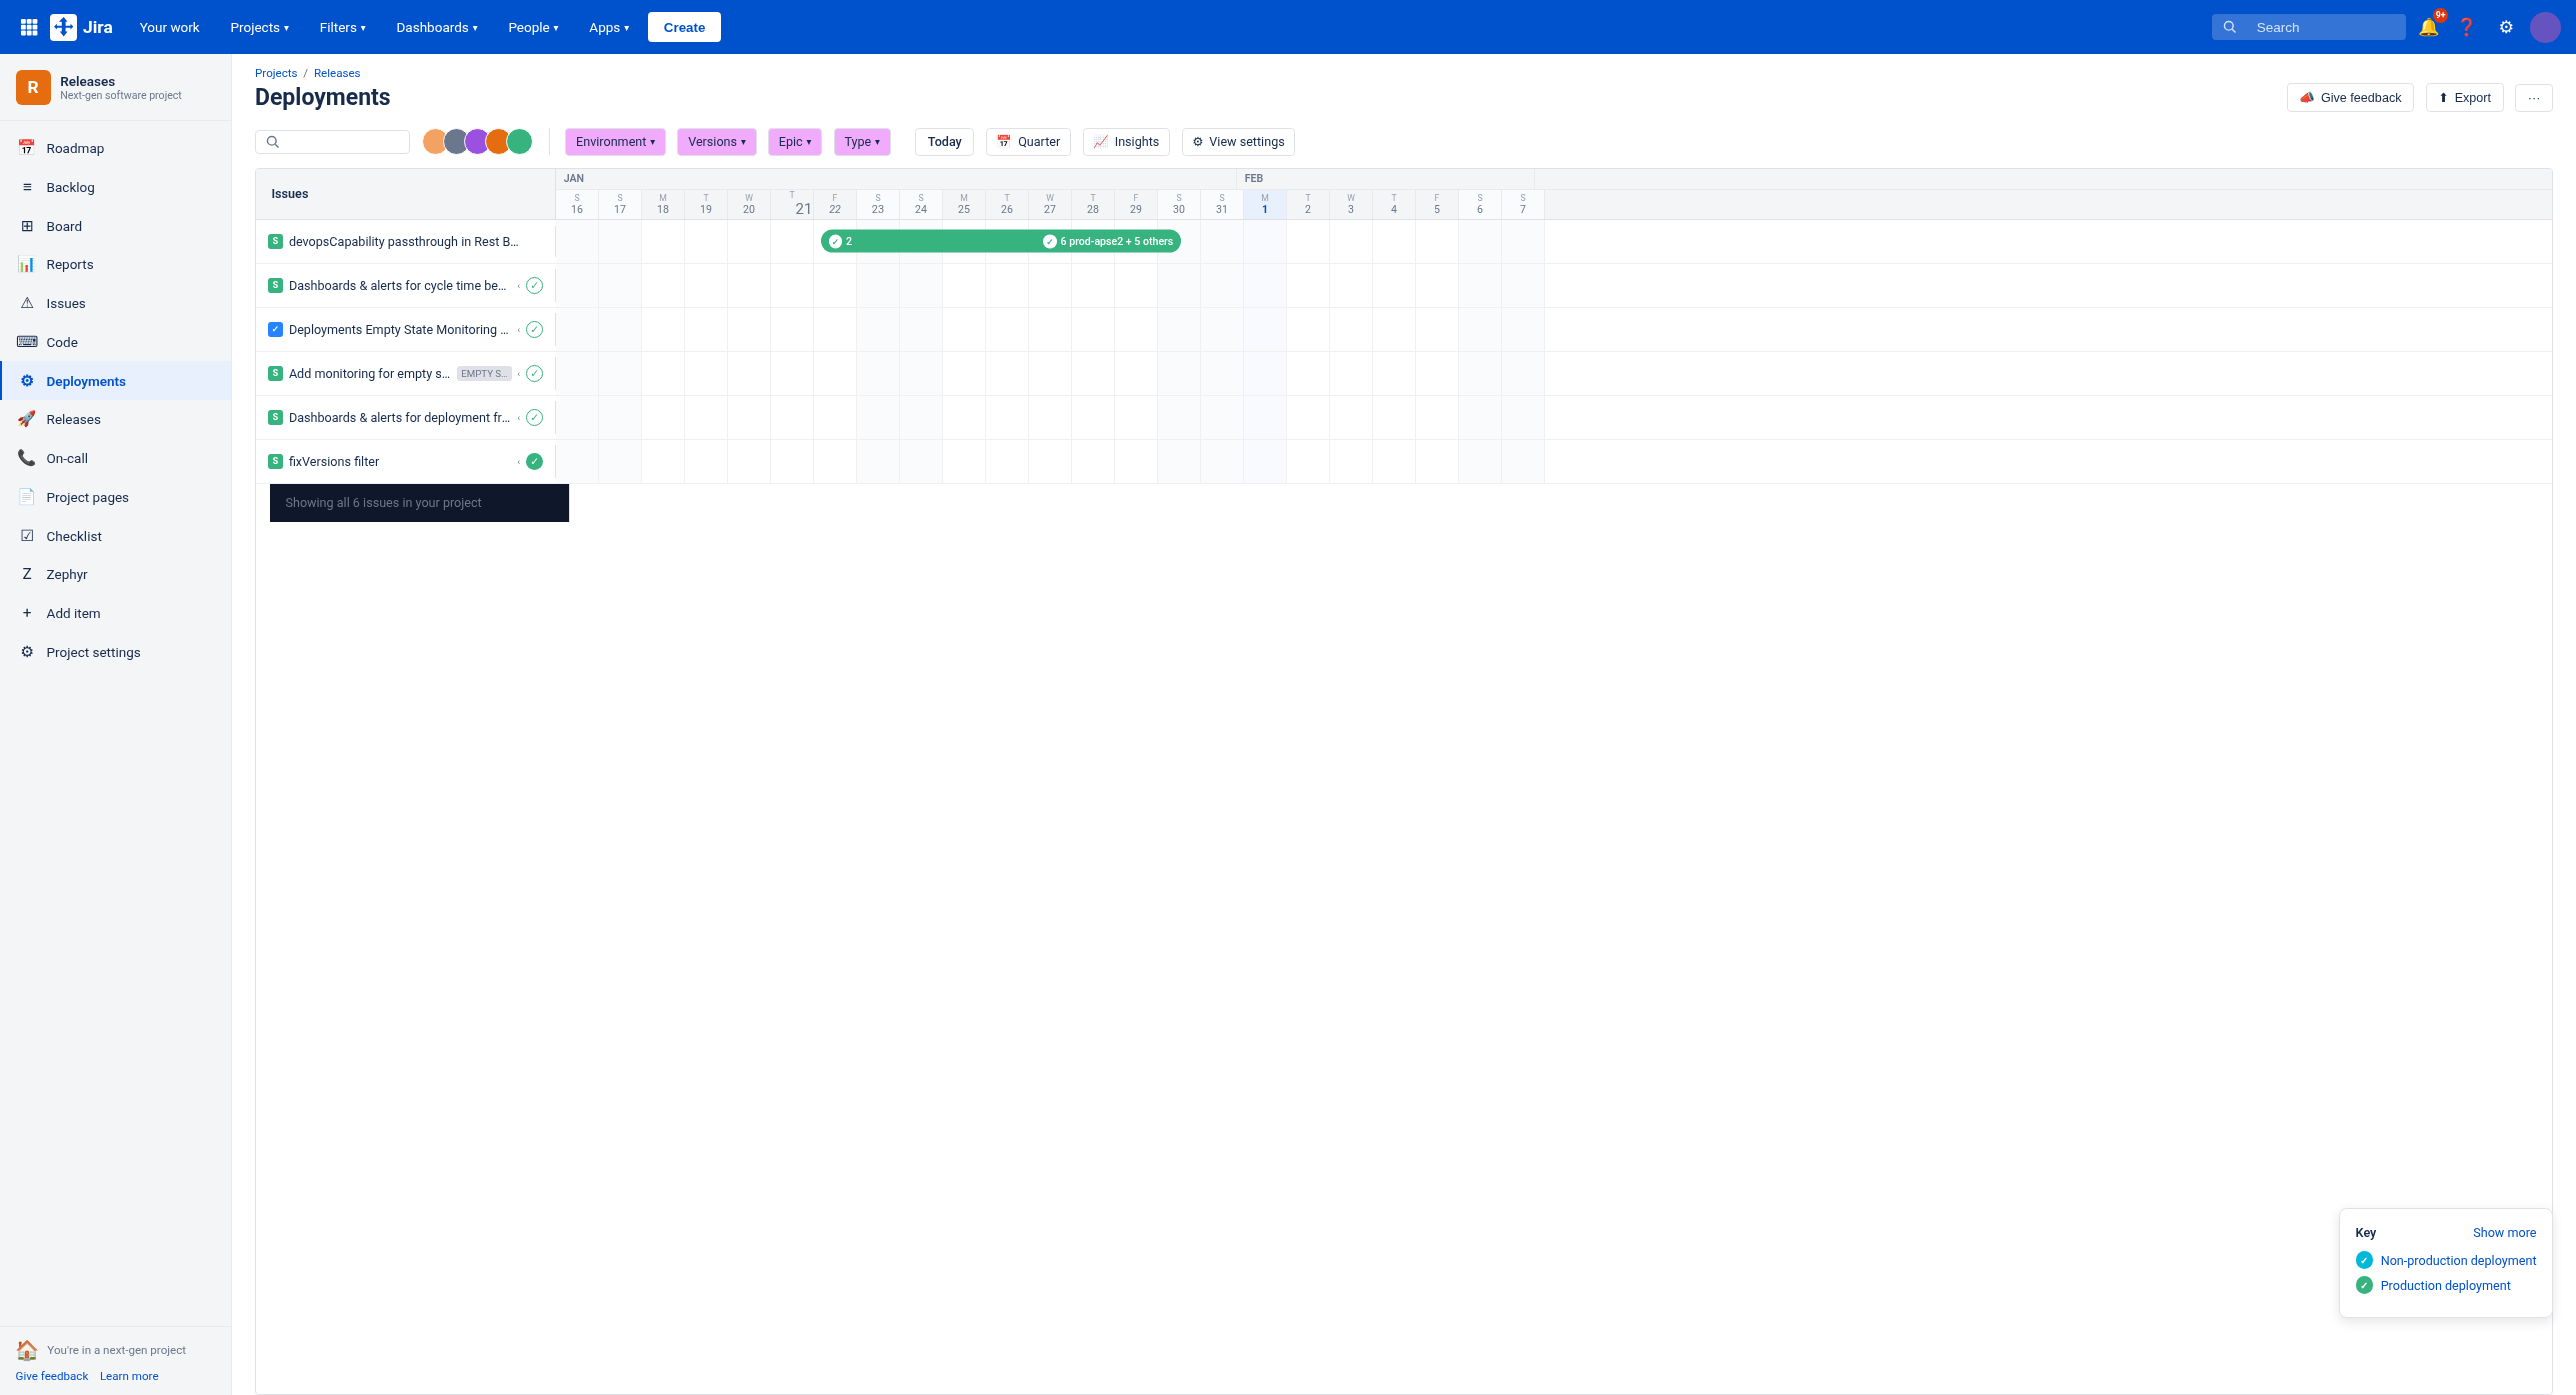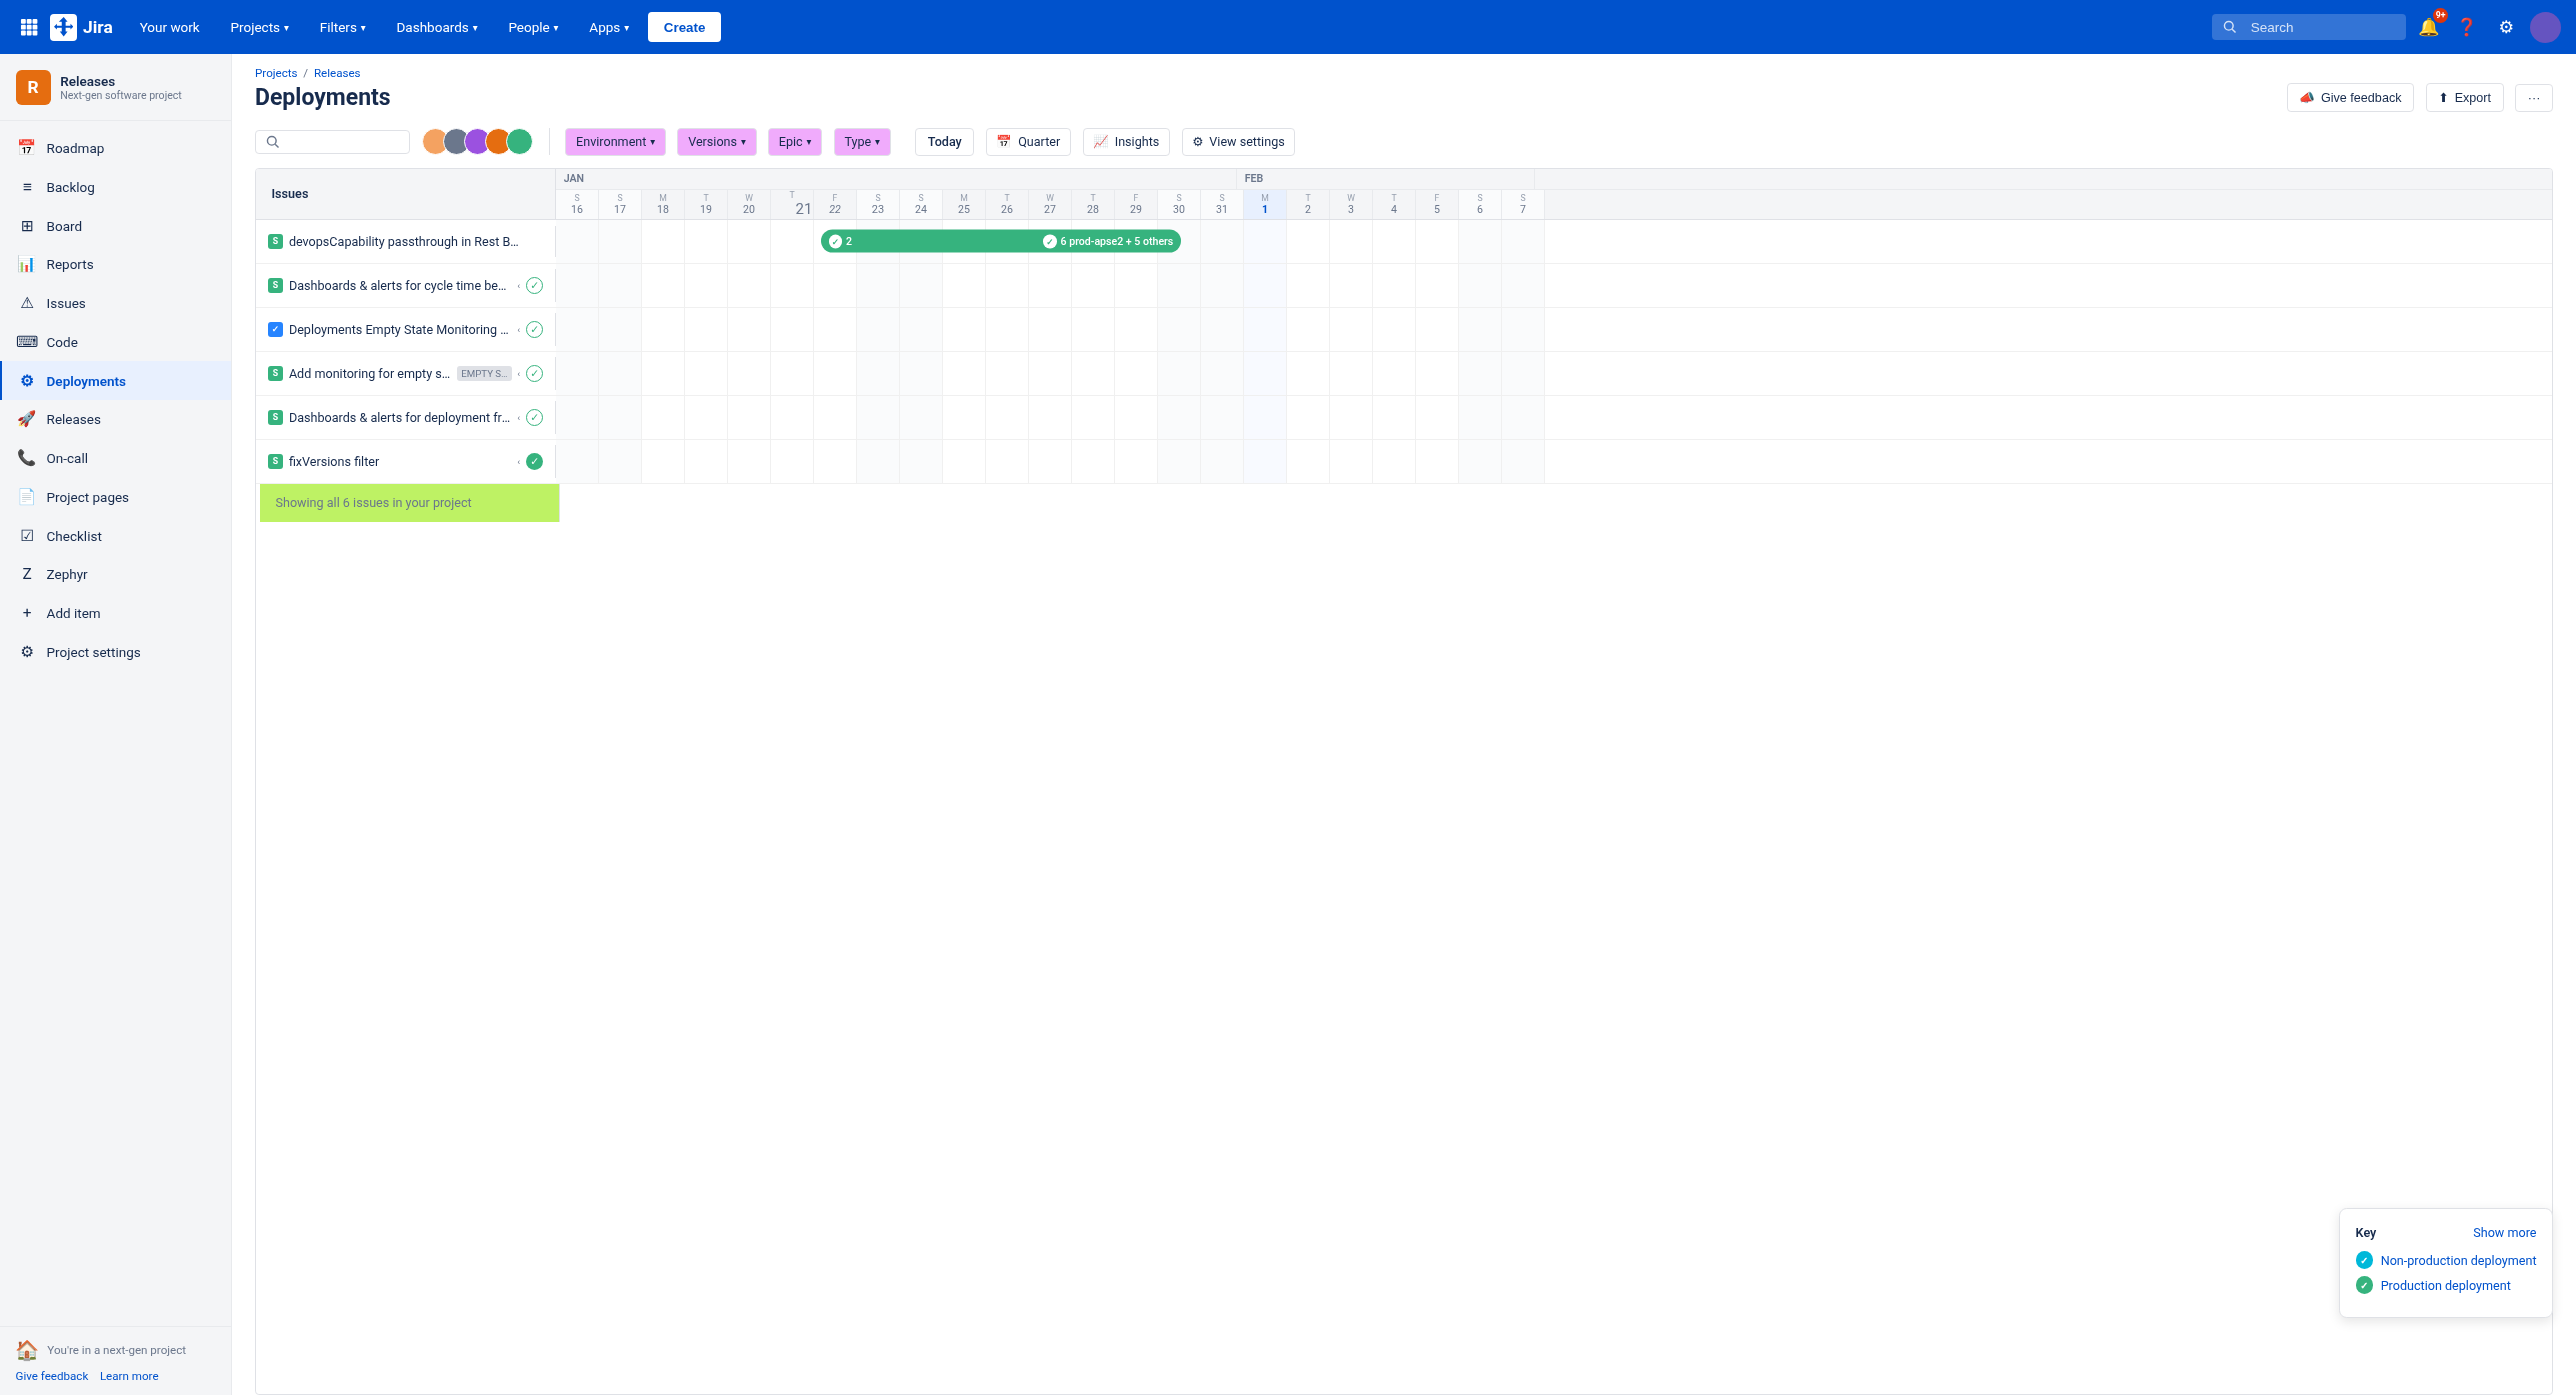--- a/index.html
+++ b/index.html
@@ -14,21 +14,21 @@
     .nav-apps-icon { width: 27px; height: 27px; display: flex; align-items: center; justify-content: center; cursor: pointer; }
     .nav-logo { display: flex; align-items: center; gap: 5.8px; margin-right: 7.7px; }
     .nav-logo-icon { width: 27px; height: 27px; background: #fff; border-radius: 3.9px; display: flex; align-items: center; justify-content: center; }
     .nav-logo-text { font-weight: 700; font-size: 17.4px; color: #fff; }
     .nav-item { padding: 7.7px 11.6px; border-radius: 3.9px; cursor: pointer; font-size: 13.5px; color: #fff; display: flex; align-items: center; gap: 3.9px; white-space: nowrap; }
     .nav-item .chevron { font-size: 9.7px; }
     .nav-create { background: #fff; color: #0052cc; font-weight: 600; padding: 7.7px 15.5px; border-radius: 3.9px; cursor: pointer; border: none; }
     .nav-spacer { flex: 1; }
     .nav-search {
       background: rgba(255,255,255,0.2); border: none; border-radius: 3.9px;
-      padding: 5.8px 11.6px; color: #fff; width: 194px; display: flex; align-items: center; gap: 14px; cursor: pointer;
+      padding: 5.8px 11.6px; color: #fff; width: 194px; display: flex; align-items: center; gap: 20px; cursor: pointer;
     }
     .nav-search-input { background: transparent; border: none; color: #fff; outline: none; font-size: 13.5px; width: 135px; }
     .nav-search-input::placeholder { color: rgba(255,255,255,0.8); }
     .nav-icon-btn { width: 31px; height: 31px; border-radius: 50%; display: flex; align-items: center; justify-content: center; cursor: pointer; position: relative; color: #fff; font-size: 17.4px; }
     .badge { position: absolute; top: -3.9px; right: -3.9px; background: #de350b; color: #fff; border-radius: 50%; font-size: 8.7px; width: 15.5px; height: 15.5px; display: flex; align-items: center; justify-content: center; font-weight: 700; }
     .avatar { width: 31px; height: 31px; border-radius: 50%; background: #6554c0; cursor: pointer; }
 
     
     .app-layout { display: flex; padding-top: 54px; height: 100vh; }
 
@@ -629,21 +629,21 @@
                 <div style="min-width: 43px; width: 43px; border-right: 1px solid rgb(240, 240, 240); height: 100%; background: transparent;"></div>
                 <div style="min-width: 43px; width: 43px; border-right: 1px solid rgb(240, 240, 240); height: 100%; background: transparent;"></div>
                 <div style="min-width: 43px; width: 43px; border-right: 1px solid rgb(240, 240, 240); height: 100%; background: transparent;"></div>
                 <div style="min-width: 43px; width: 43px; border-right: 1px solid rgb(240, 240, 240); height: 100%; background: transparent;"></div>
                 <div style="min-width: 43px; width: 43px; border-right: 1px solid rgb(240, 240, 240); height: 100%; background: rgb(250, 251, 252);"></div>
                 <div style="min-width: 43px; width: 43px; border-right: 1px solid rgb(240, 240, 240); height: 100%; background: rgb(250, 251, 252);"></div>
               </div>
             </div>
           </div>
           <div style="display: flex;">
-            <div style="width: 300px; min-width: 300px; flex-shrink: 0; padding: 11.6px 15.5px; font-size: 12.6px; color: rgb(107, 119, 140); border-right: 1px solid rgb(223, 225, 230); position: sticky; left: 4px; background: #bef264;">Showing all 6 issues in your project</div>
+            <div style="width: 300px; min-width: 300px; flex-shrink: 0; padding: 11.6px 15.5px; font-size: 12.6px; color: rgb(107, 119, 140); border-right: 1px solid rgb(223, 225, 230); position: sticky; left: 14px; background: #0f172a;">Showing all 6 issues in your project</div>
             <div style="flex: 1 1 0%; min-width: 979px;"></div>
           </div>
         </div>
       </div>
   </main>
 </div>
 
 <div class="legend-panel">
   <div class="legend-header">
     <span class="legend-title">Key</span>

